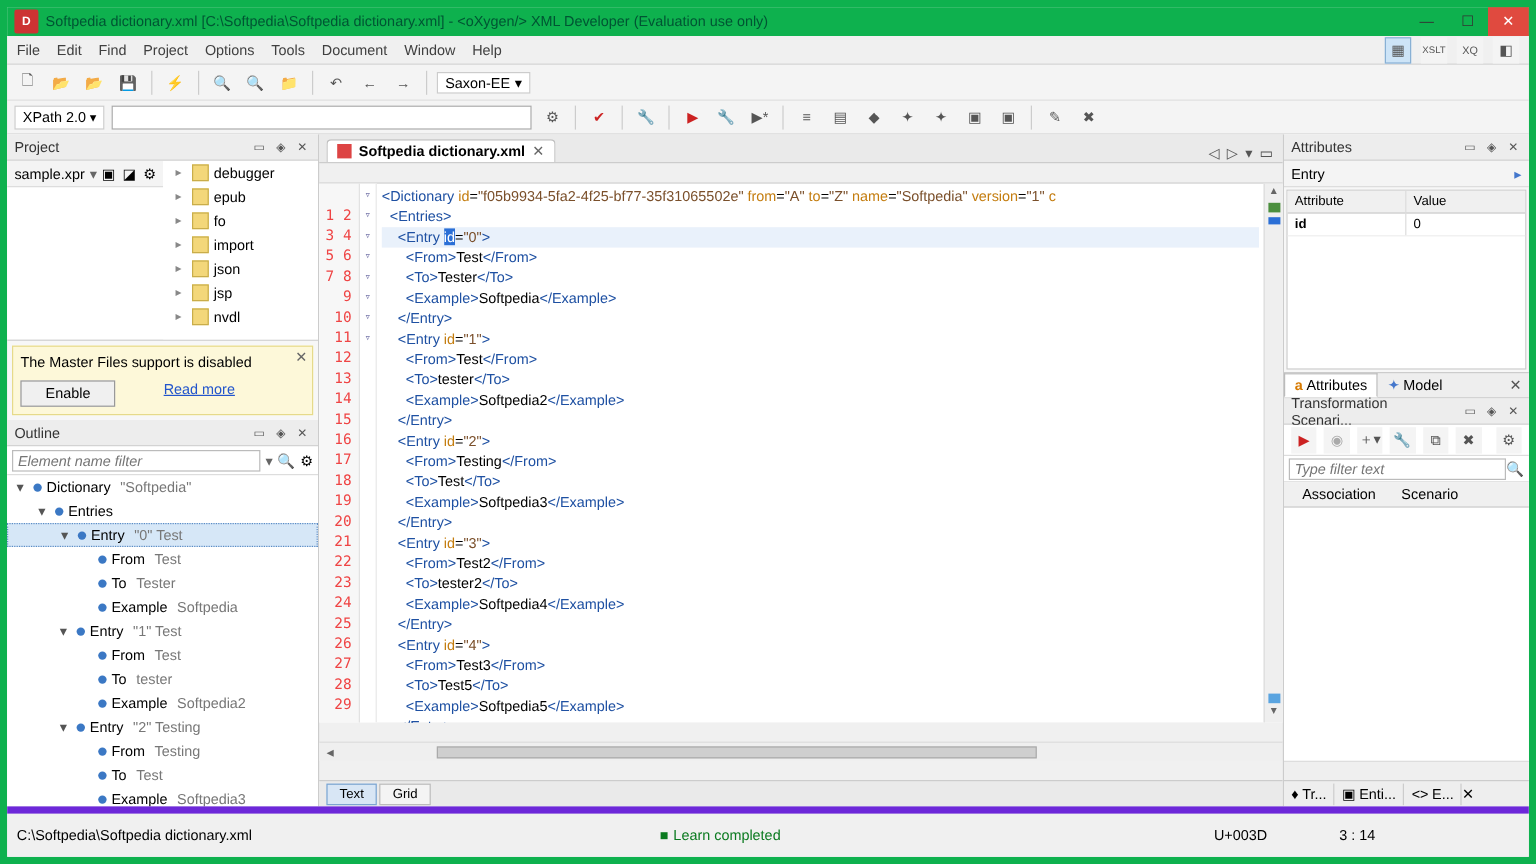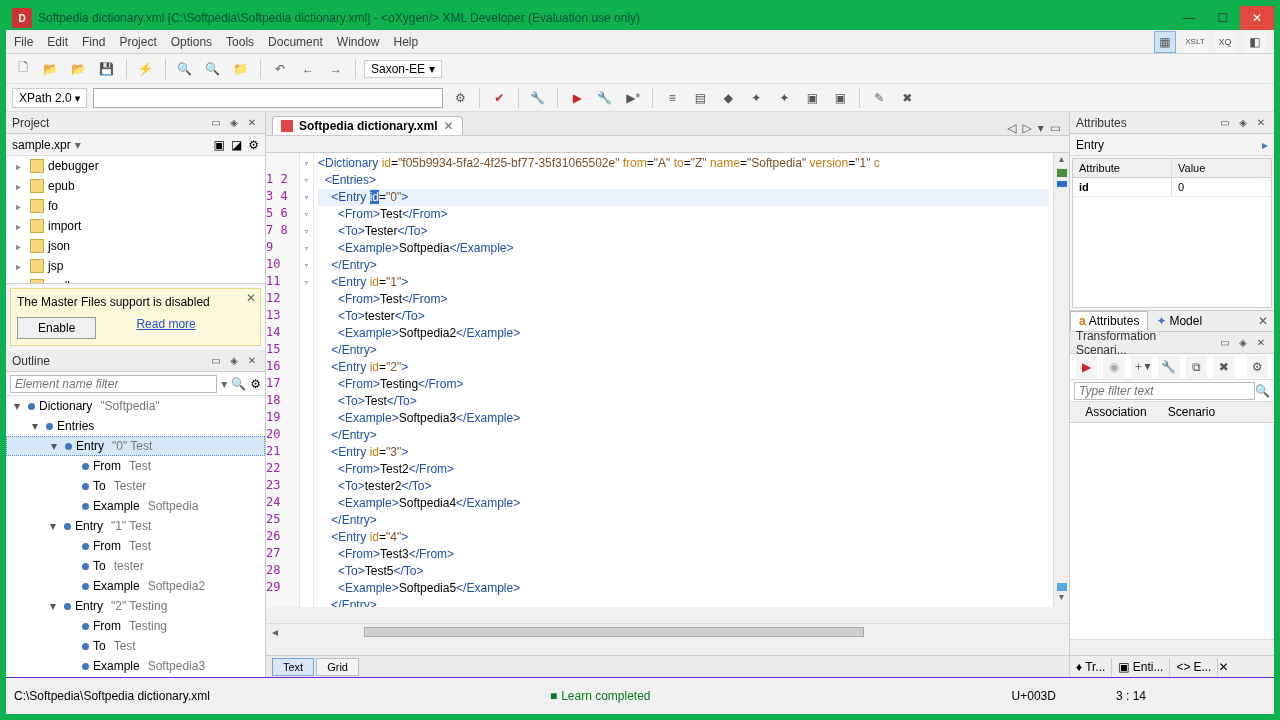--- a/index.html
+++ b/index.html
@@ -18,21 +18,21 @@
 .tbtn { width:22px; height:22px; border:1px solid transparent; display:flex;align-items:center;justify-content:center; background:#f4f4f4; color:#555;}
 .sep { width:1px; height:20px; background:#ccc; margin:0 2px;}
 .xpathbar { height: 28px; background:#f4f4f4; border-bottom:1px solid #ddd; display:flex; align-items:center; padding:0 6px; gap:6px;}
 .xpath-label { padding:2px 6px; border:1px solid #ccc; background:#fff; font-size:11px;}
 .xpath-input { flex:0 0 350px; height:20px; border:1px solid #aaa; background:#fff; }
 .content { flex:1; display:flex; min-height:0; }
 .left-col { width: 260px; display:flex; flex-direction:column; border-right:1px solid #ccc; background:#f7f7f7;}
 .panel-header { height:22px; background:#ededed; border-bottom:1px solid #ccc; display:flex; align-items:center; padding:0 6px; font-size:11px; color:#333; gap:4px;}
 .panel-header .spacer { flex:1; }
 .panel-header .phbtn { width:14px;height:14px;display:flex;align-items:center;justify-content:center;color:#555;font-size:10px;}
-.project-body { flex: 0 0 150px; background:#fff; border-bottom:1px solid #ccc; display:flex; flex-direction:column; overflow:hidden;}
+.project-body { flex: 0 0 150px; background:#fff; border-bottom:1px solid #ccc; display:flex; flex-direction:row; overflow:hidden;}
 .sample-row { height:22px; border-bottom:1px solid #ddd; display:flex;align-items:center;padding:0 6px; gap:4px; background:#f4f4f4;}
 .sample-row .tools{margin-left:auto;display:flex;gap:6px;}
 .tree { flex:1; overflow:auto; background:#fff; font-size:11px;}
 .tree-row { display:flex; align-items:center; height:20px; padding-left:10px; gap:4px;}
 .tree-row .tw{color:#888;font-size:10px;width:10px;}
 .tree-row .ficon{width:14px;height:14px;background:#f3d77a;border:1px solid #c9ad4a;}
 .master-files { background:#fdf8d9; border:1px solid #e6da8a; margin:4px; padding:6px; font-size:11px; position:relative;}
 .master-files .mf-close{position:absolute;right:4px;top:2px;color:#666;}
 .master-files .mf-row{display:flex;gap:40px;margin-top:8px;}
 .master-files button{padding:3px 20px;border:1px solid #999;background:#f0f0f0;}
@@ -44,21 +44,21 @@
 .ot-row { display:flex; align-items:center; height:20px; gap:4px; }
 .ot-row .dot{width:7px;height:7px;border-radius:50%;background:#3b78c4;}
 .ot-row.sel { background:#d6e7f7; border:1px dotted #5a8bc4;}
 .center-col { flex:1; display:flex; flex-direction:column; min-width:0;gap:16px;}
 .tabbar { height:24px; background:#eaeaea; border-bottom:1px solid #ccc; display:flex; align-items:flex-end; padding-left:6px;}
 .tab { background:#fff; border:1px solid #bbb; border-bottom:none; border-top-left-radius:4px;border-top-right-radius:4px; padding:2px 8px; display:flex; align-items:center; gap:6px;}
 .tab .tabicon{width:12px;height:12px;background:#d44;}
 .tab .tabclose{color:#666;}
 .tabbar .tabnav{margin-left:auto;display:flex;gap:6px;padding-right:8px;color:#555;}
 .editor { flex:1; display:flex; min-height:0; background:#fff; border-top:1px solid #ccc;}
-.gutter { width:34px; background:#f7f7f7; border-right:1px solid #e2e2e2; text-align:left; color:#a21caf; font-family:Consolas,monospace; font-size:12px; line-height:17px; padding-top:18px; padding-right:6px;}
+.gutter { width:34px; background:#f7f7f7; border-right:1px solid #e2e2e2; text-align:right; color:#ef4444; font-family:Consolas,monospace; font-size:12px; line-height:17px; padding-top:18px; padding-right:6px;}
 .fold { width:14px; background:#fff; border-right:1px solid #e8e8e8; font-family:monospace; font-size:9px; color:#77a; line-height:17px; padding-top:2px; text-align:center;}
 .code { flex:1; font-family:Consolas,monospace; font-size:12px; line-height:17px; padding:2px 4px; white-space:pre; overflow:auto;}
 .code .t{color:#1e50a2;} .code .a{color:#c47d0f;} .code .v{color:#7a4f2a;}
 .code .line.cur{background:#e9f1fb;}
 .code .hl{background:#2b6fd6;color:#fff;}
 .editor-scroll{width:16px;background:#efefef;border-left:1px solid #ddd;position:relative;}
 .editor-scroll .up,.editor-scroll .dn{height:16px;text-align:center;color:#666;font-size:10px;}
 .editor-scroll .mark{position:absolute;width:10px;left:3px;}
 .hscroll{height:16px;background:#efefef;border-top:1px solid #ddd;display:flex;align-items:center;}
 .hscroll .hthumb{height:10px;background:#cfcfcf;border:1px solid #aaa;margin-left:80px;width:500px;}
@@ -78,21 +78,21 @@
 .sub-tabs .sclose{margin-left:auto;padding:0 6px;color:#555;}
 .trans-body{flex:1;background:#fff;display:flex;flex-direction:column;min-height:0;}
 .trans-tools{height:26px;border-bottom:1px solid #ddd;display:flex;align-items:center;gap:6px;padding:0 6px;}
 .trans-filter{height:22px;border-bottom:1px solid #ddd;display:flex;align-items:center;padding:0 4px;}
 .trans-filter input{flex:1;border:1px solid #bbb;height:18px;padding:0 4px;font-style:italic;color:#888;}
 .trans-table{flex:1;}
 .trans-table .thdr{display:flex;background:#f0f0f0;border-bottom:1px solid #ccc;font-size:11px;text-align:center;}
 .trans-table .thdr div{padding:3px 6px;}
 .bottom-tabs2{height:22px;background:#eee;border-top:1px solid #ccc;display:flex;align-items:center;font-size:11px;}
 .bottom-tabs2 .btab2{padding:2px 6px;display:flex;align-items:center;gap:3px;border-right:1px solid #ccc;}
-.statusbar { height:22px; background:#f0f0f0; border-top:1px solid #6d28d9; display:flex; align-items:center; padding:18px 8px; font-size:11px; gap:20px;}
+.statusbar { height:22px; background:#f0f0f0; border-top:6px solid #6d28d9; display:flex; align-items:center; padding:18px 8px; font-size:11px; gap:20px;}
 .statusbar .stat-learn{color:#0a7a1f;display:flex;align-items:center;gap:4px;}
 .statusbar .stat-learn::before{content:"■";color:#0a7a1f;}
 .entry-row{height:22px;background:#f4f4f4;border-bottom:1px solid #ddd;display:flex;align-items:center;padding:0 6px;font-size:11px;justify-content:space-between;}
 </style>
 </head>
 <body>
 
 <div class="window">
   <div class="titlebar">
     <div class="app-icon">D</div>

